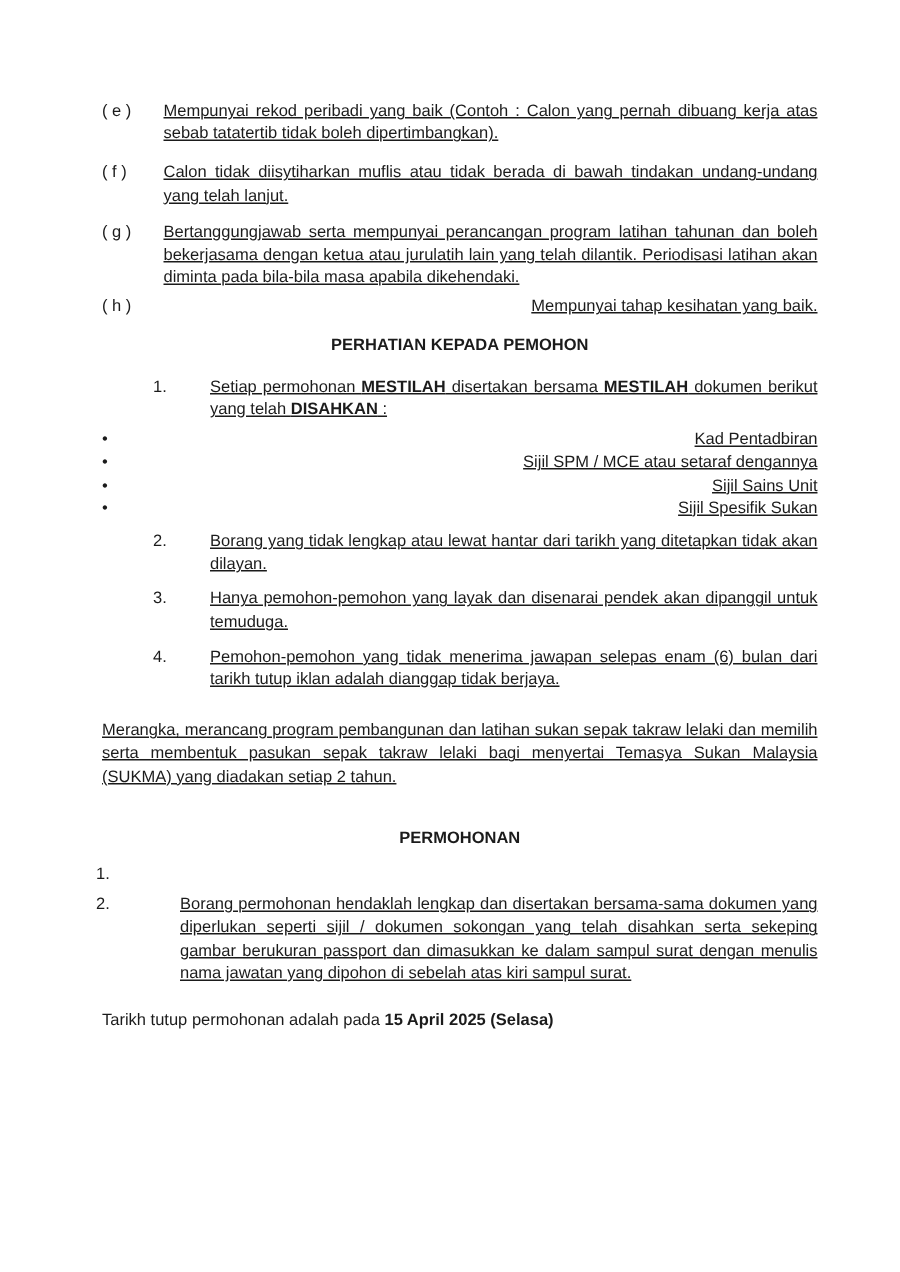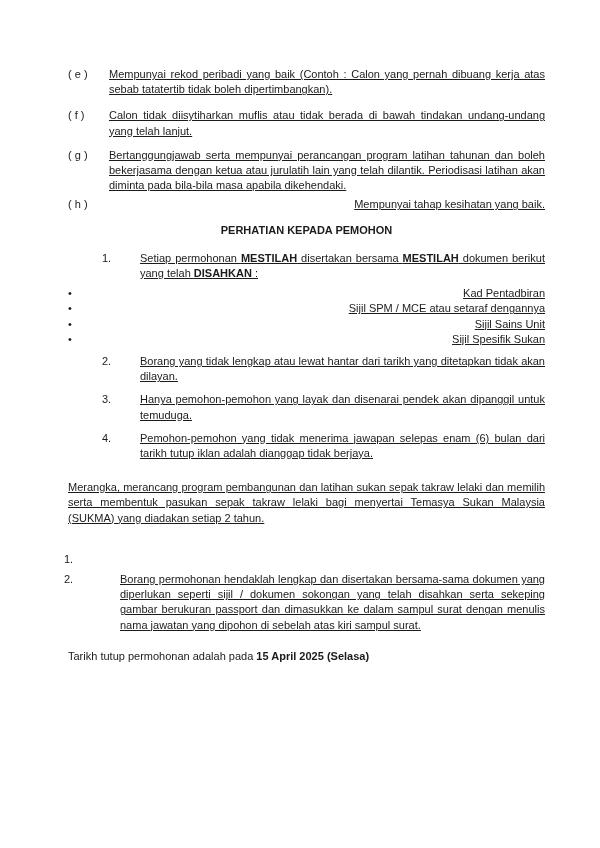--- a/index.html
+++ b/index.html
@@ -101,20 +101,21 @@
       <div class="num">4.</div>
       <div class="txt">Pemohon-pemohon yang tidak menerima jawapan selepas enam (6) bulan dari tarikh tutup iklan adalah dianggap tidak berjaya.</div>
     </div>
   </section>
 
   <section>
     <div class="txt mb21">Merangka, merancang program pembangunan dan latihan sukan sepak takraw lelaki dan memilih serta membentuk pasukan sepak takraw lelaki bagi menyertai Temasya Sukan Malaysia (SUKMA) yang diadakan setiap 2 tahun.</div>
   </section>
 
   <section>
+    <div class="heading mb9">PERMOHONAN</div>
 
     <div class="row perm mb5">
       <div class="num">1.</div>
     </div>
 
     <div class="row perm mb16">
       <div class="num">2.</div>
       <div class="txt">Borang permohonan hendaklah lengkap dan disertakan bersama-sama dokumen yang diperlukan seperti sijil / dokumen sokongan yang telah disahkan serta sekeping gambar berukuran passport dan dimasukkan ke dalam sampul surat dengan menulis nama jawatan yang dipohon di sebelah atas kiri sampul surat.</div>
     </div>
   </section>

